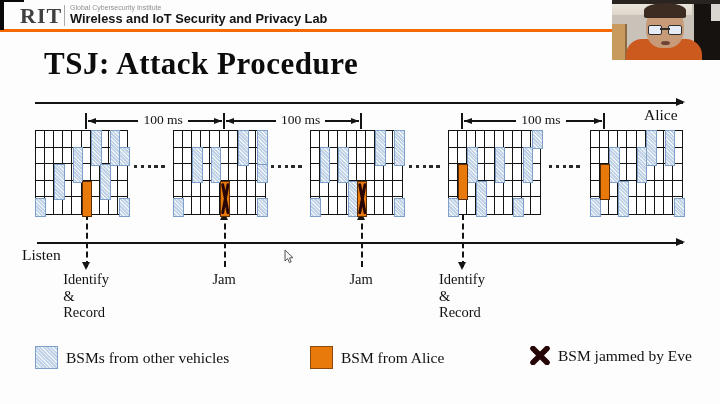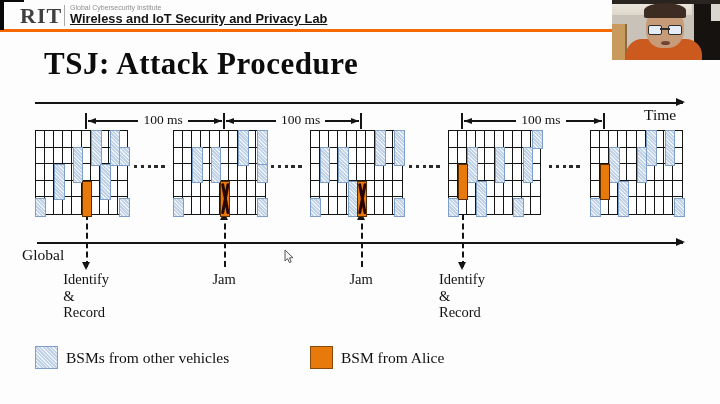--- a/index.html
+++ b/index.html
@@ -5,21 +5,21 @@
   html,body{margin:0;padding:0;background:#e9e9e9;}
   .slide{position:relative;width:720px;height:404px;background:#fdfdfd;overflow:hidden;
          font-family:"Liberation Serif",serif;color:#111;}
   
   .corner-left{position:absolute;left:0;top:0;width:4px;height:30px;background:#0a0a0a;z-index:5;}
   .corner-top{position:absolute;left:0;top:0;width:24px;height:2px;background:#0a0a0a;z-index:5;}
   .rit-logo{position:absolute;left:20px;top:3px;font:bold 22px "Liberation Serif",serif;
             letter-spacing:1px;color:#404040;}
   .hdr-divider{position:absolute;left:64px;top:5px;width:1.2px;height:21px;background:#aaa;}
   .institute{position:absolute;left:70px;top:4px;font:7px "Liberation Sans",sans-serif;color:#8f8f8f;}
-  .lab{position:absolute;left:70px;top:11px;font:bold 12.8px "Liberation Sans",sans-serif;color:#141414;text-decoration:underline;}
+  .lab{position:absolute;left:70px;top:11px;font:bold 12.8px "Liberation Sans",sans-serif;color:#141414;}
   .hdr-rule{position:absolute;left:0;top:29px;width:612px;height:2.6px;}
   
   .webcam{position:absolute;left:612px;top:0;width:108px;height:60px;background:#c9c2b8;
           overflow:hidden;z-index:6;}
   .wc-ceiling{position:absolute;top:0;left:0;width:80px;height:15px;background:linear-gradient(#f0ece4,#ddd6ca);}
   .wc-top{position:absolute;top:0;left:0;right:0;height:4px;background:#2a2420;}
   .wc-right{position:absolute;right:0;top:4px;width:26px;height:56px;background:#16120f;}
   .wc-right-light{position:absolute;right:0;top:4px;width:9px;height:17px;background:#d9d6d0;}
   .wc-door{position:absolute;left:0;top:24px;width:13px;height:36px;background:#c89a5e;border-right:2px solid #8a6a40;}
   .wc-shirt{position:absolute;left:14px;bottom:0;width:76px;height:21px;background:#cc5a1e;border-radius:16px 16px 0 0;}
@@ -101,21 +101,21 @@
     <div class="wc-glass" style="left:56px"></div>
     <div class="wc-bridge"></div>
     <div class="wc-mouth"></div>
   </div>
 
   <h1 class="title">TSJ: Attack Procedure</h1>
 
   <div class="time-axis">
       <i class="ah-r"></i>
     </div>
-  <div class="time-label">Time</div>
+  <div class="time-label">Alice</div>
   <div class="layer" id="intervals">
       <div class="iv" style="left: 86.15px; width: 138px;">
         <i class="bar" style="left:-1px"></i>
         <i class="bar" style="right:-1px"></i>
         <i class="ln"></i>
         <i class="al"></i>
         <i class="ar"></i>
         <div class="lbl"><span>100 ms</span></div>
       </div>
       <div class="iv" style="left: 224.15px; width: 137px;">
@@ -448,21 +448,21 @@
     </div>
   <div class="layer" id="dots">
       <div class="dots" style="left: 133.5px; top: 165px; background: repeating-linear-gradient(90deg, rgb(42, 42, 42) 0px, rgb(42, 42, 42) 3.4px, transparent 3.4px, transparent 6.8px);"></div>
       <div class="dots" style="left: 271px; top: 165px; background: repeating-linear-gradient(90deg, rgb(42, 42, 42) 0px, rgb(42, 42, 42) 3.4px, transparent 3.4px, transparent 6.8px);"></div>
       <div class="dots" style="left: 408.5px; top: 165px; background: repeating-linear-gradient(90deg, rgb(42, 42, 42) 0px, rgb(42, 42, 42) 3.4px, transparent 3.4px, transparent 6.8px);"></div>
       <div class="dots" style="left: 548.5px; top: 165px; background: repeating-linear-gradient(90deg, rgb(42, 42, 42) 0px, rgb(42, 42, 42) 3.4px, transparent 3.4px, transparent 6.8px);"></div>
     </div>
   <div class="listen-line">
       <i class="ah-r"></i>
     </div>
-  <div class="listen-label">Global</div>
+  <div class="listen-label">Listen</div>
   <div class="layer" id="annotations">
       <div class="dash down" style="left: 86.15px;"></div>
       <div class="ann" style="left: 86.15px; top: 271px;">
         <div>Identify</div>
         <div>&amp;</div>
         <div>Record</div>
       </div>
       <div class="dash up" style="left: 224.15px;"></div>
       <div class="ann" style="left: 224.15px; top: 271px;">
         <div>Jam</div>
@@ -484,14 +484,20 @@
   </svg>
 
   <div class="litem" style="left:35px">
     <span class="sw" id="sw-other" style="background-color: rgb(192, 210, 232); border: 1.3px solid rgb(126, 159, 199); background-image: repeating-linear-gradient(45deg, rgba(255, 255, 255, 0.75) 0px, rgba(255, 255, 255, 0.75) 1px, rgba(255, 255, 255, 0) 1px, rgba(255, 255, 255, 0) 2.6px);"></span>
     <span>BSMs from other vehicles</span>
   </div>
   <div class="litem" style="left:310px">
     <span class="sw" id="sw-alice" style="background: rgb(232, 121, 11); border: 1.3px solid rgb(138, 74, 14);"></span>
     <span>BSM from Alice</span>
   </div>
+  <div class="litem" style="left:530px">
+    <svg width="20" height="19" viewBox="0 0 20 19">
+      <path id="legend-x" d="M3 2.5 L17 16.5 M17 2.5 L3 16.5" stroke-width="5.6" stroke-linecap="round" fill="none" stroke="#260606"></path>
+    </svg>
+    <span>BSM jammed by Eve</span>
+  </div>
 
 </div>
 
 </body></html>

